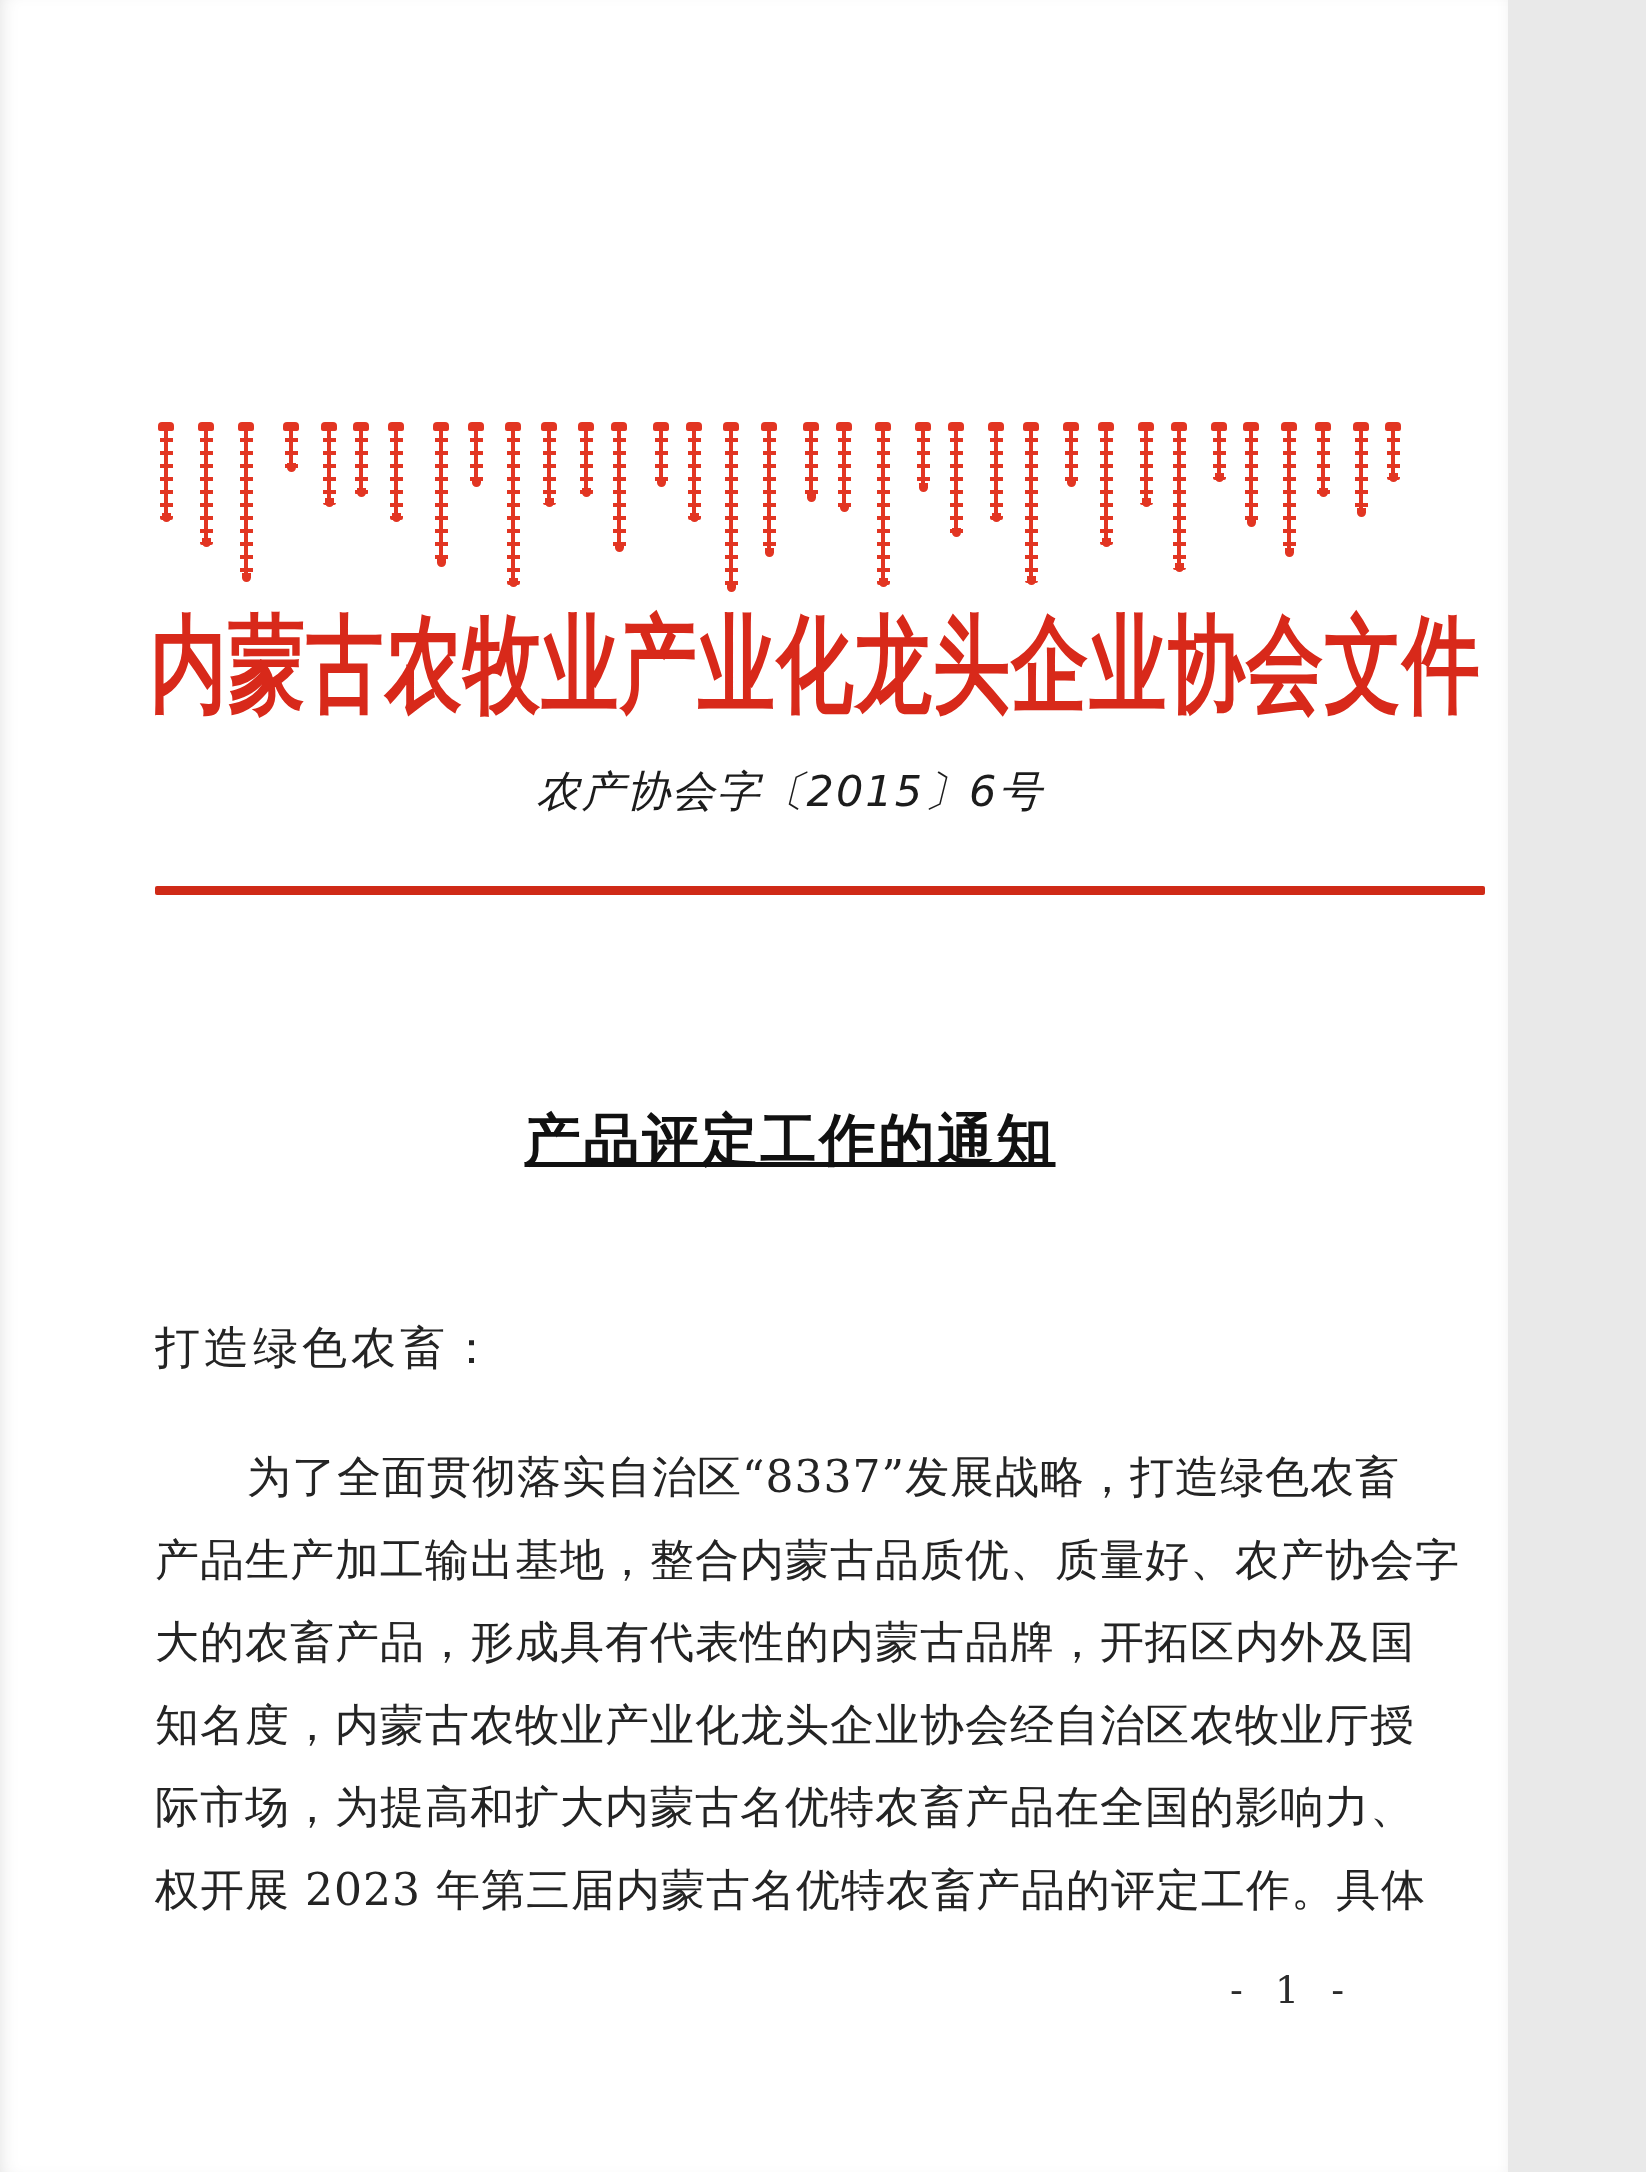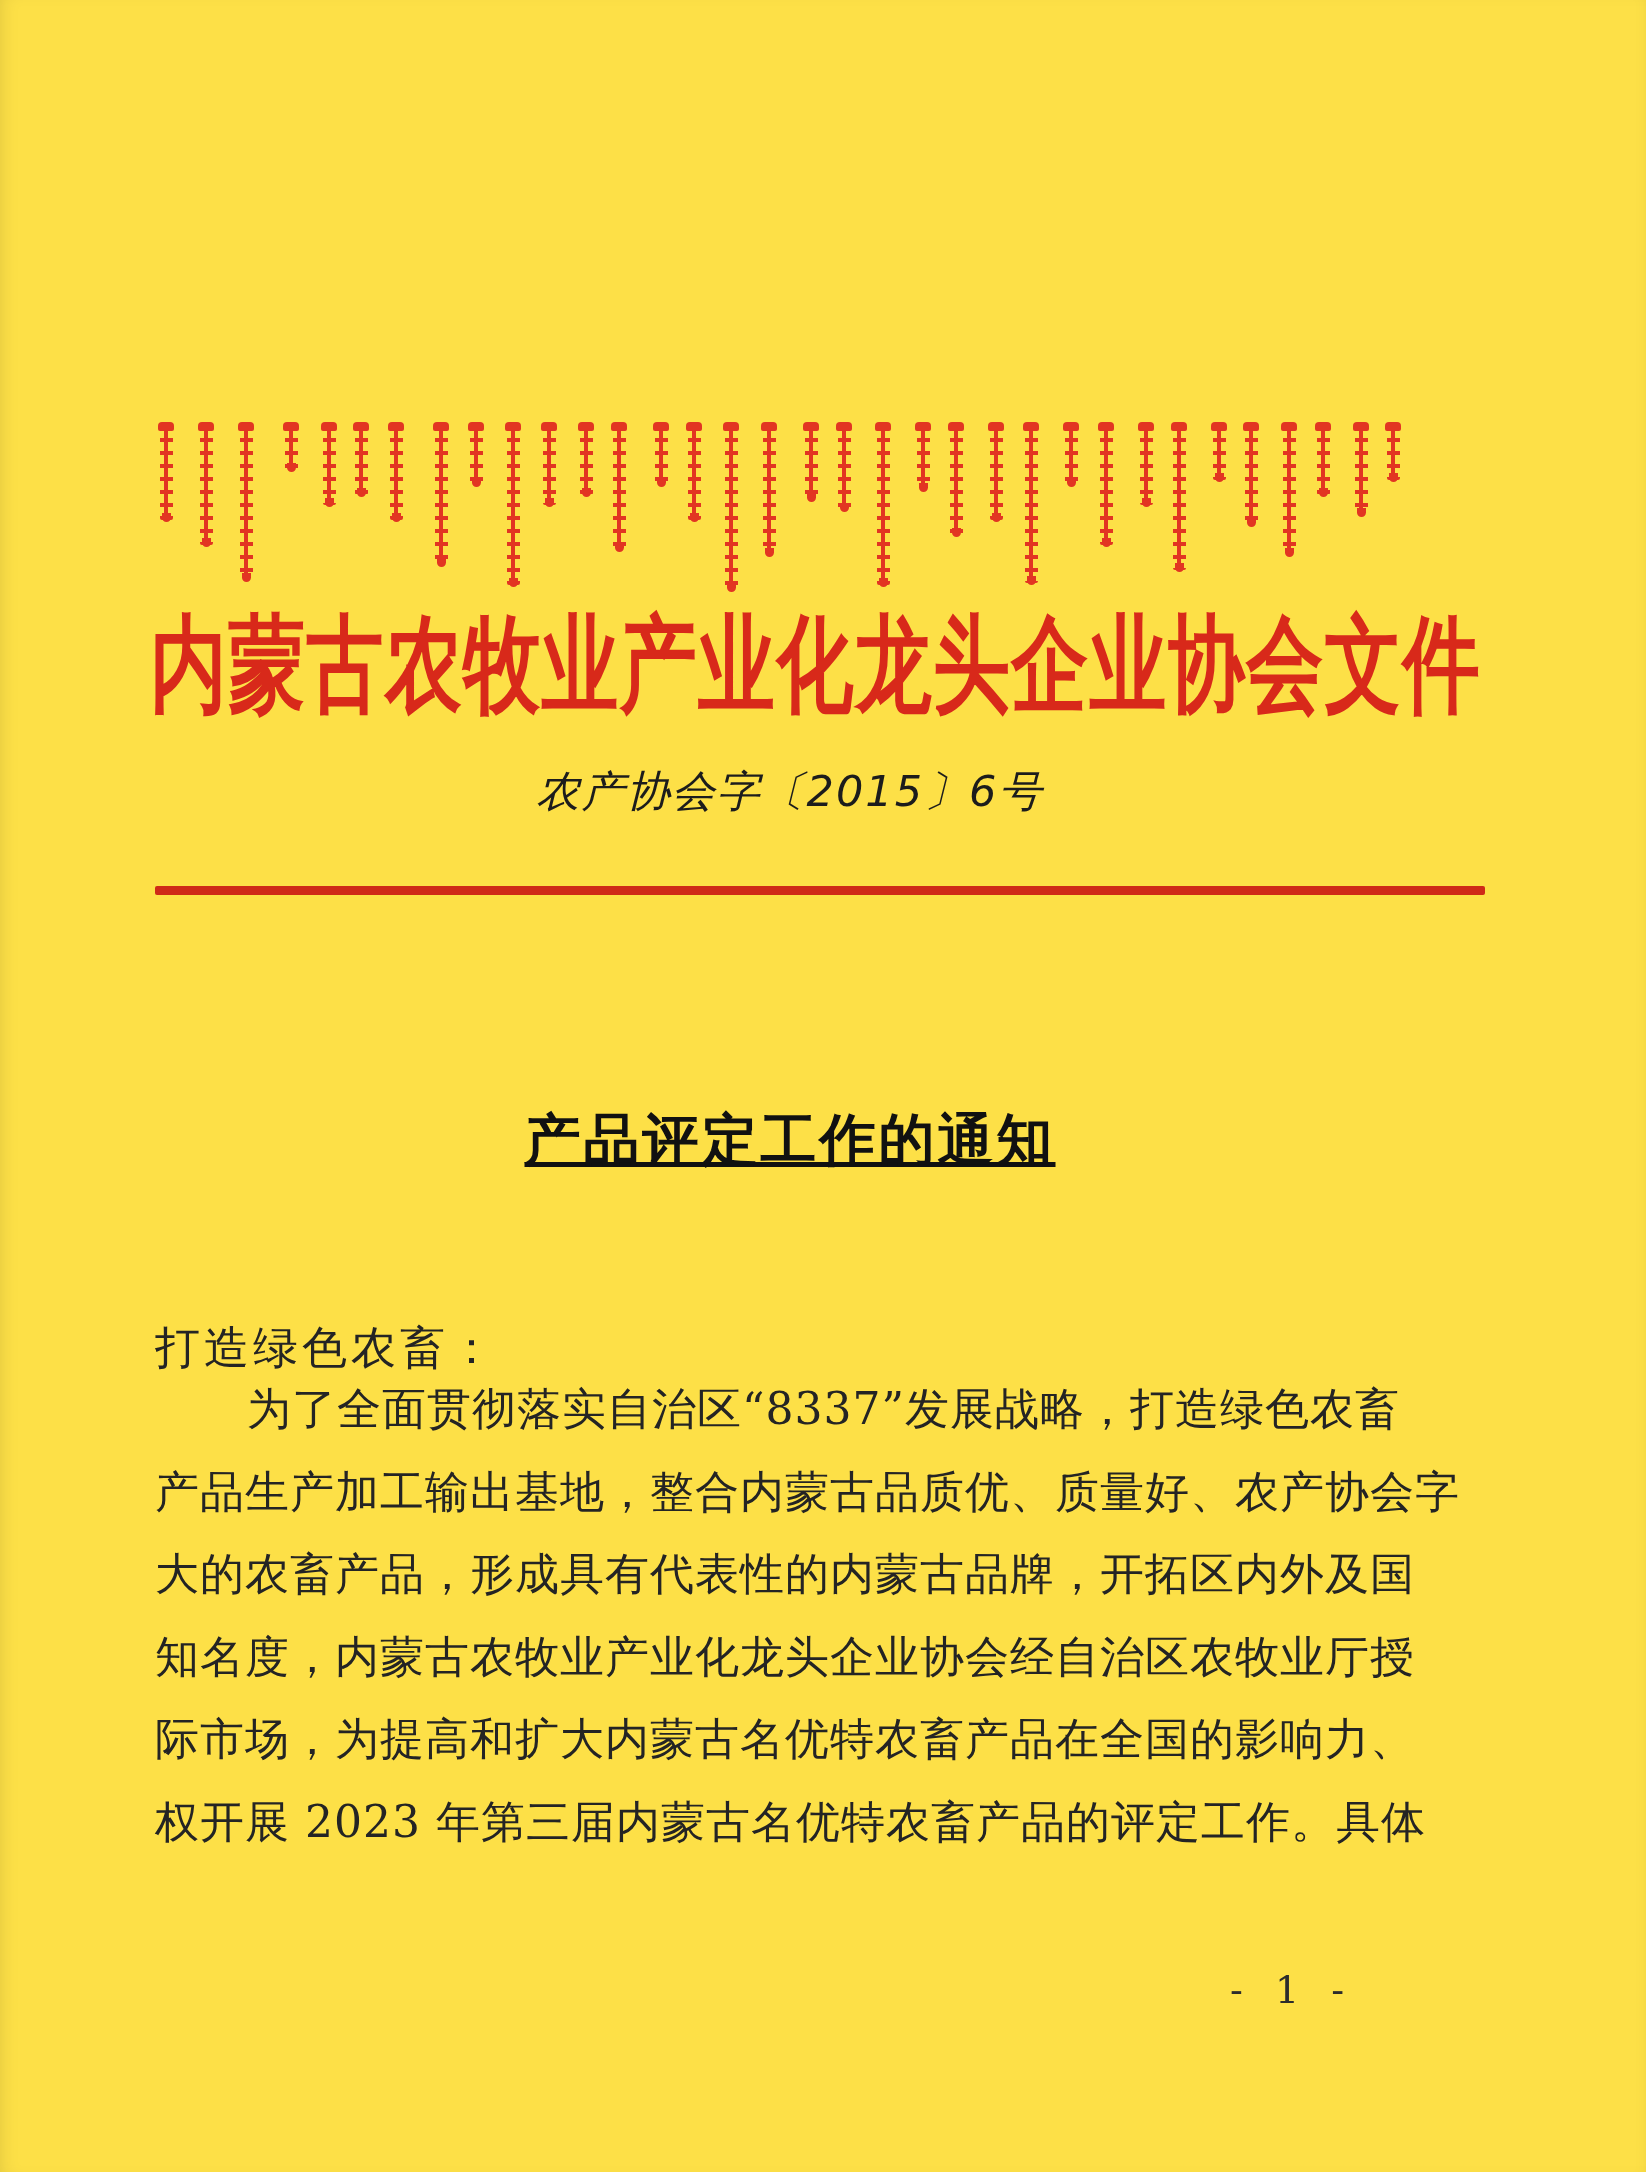--- a/index.html
+++ b/index.html
@@ -9,23 +9,23 @@
     --ink:#242424;
   }
   *{margin:0;padding:0;box-sizing:border-box;}
   html,body{background:#e9e9e9;}
   body{
     font-family:"DejaVu Serif","Liberation Serif",serif;
     width:1646px;
   }
   .page{
     position:relative;
-    width:1646px;
+    width:1508px;
     height:2172px;
-    background:#fde047;
+    background:#ffffff;
     overflow:hidden;
     box-shadow:inset 12px 0 22px -16px rgba(0,0,0,.18), inset -10px 0 18px -16px rgba(0,0,0,.10);
   }
   
   .mn-row{
     position:absolute;
     left:155px; top:425px;
     width:1260px; height:200px;
   }
   .mn-col{
@@ -105,21 +105,21 @@
   
   .salutation{
     position:absolute;
     left:155px; top:1318px;
     font-size:45px;
     color:var(--ink);
     letter-spacing:4px;
   }
   .notice-body{
     position:absolute;
-    left:155px; top:1368px;
+    left:155px; top:1436px;
     width:1237px;
     color:var(--ink);
   }
   .body-line{
     font-size:44px;
     line-height:82.5px;
     height:82.5px;
     letter-spacing:1px;
     text-align:justify;
     text-align-last:justify;

